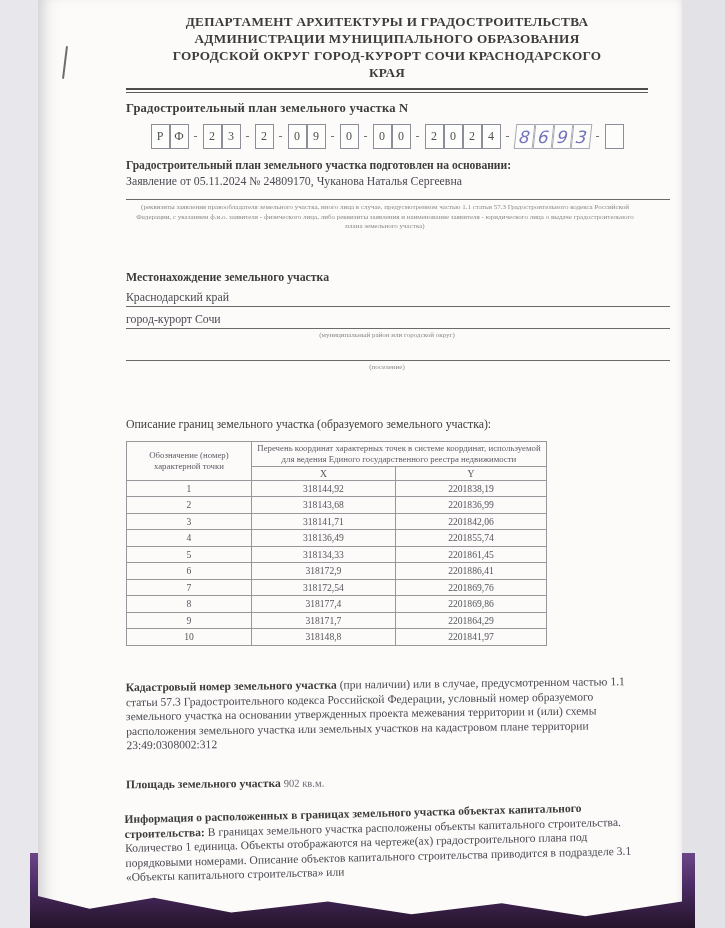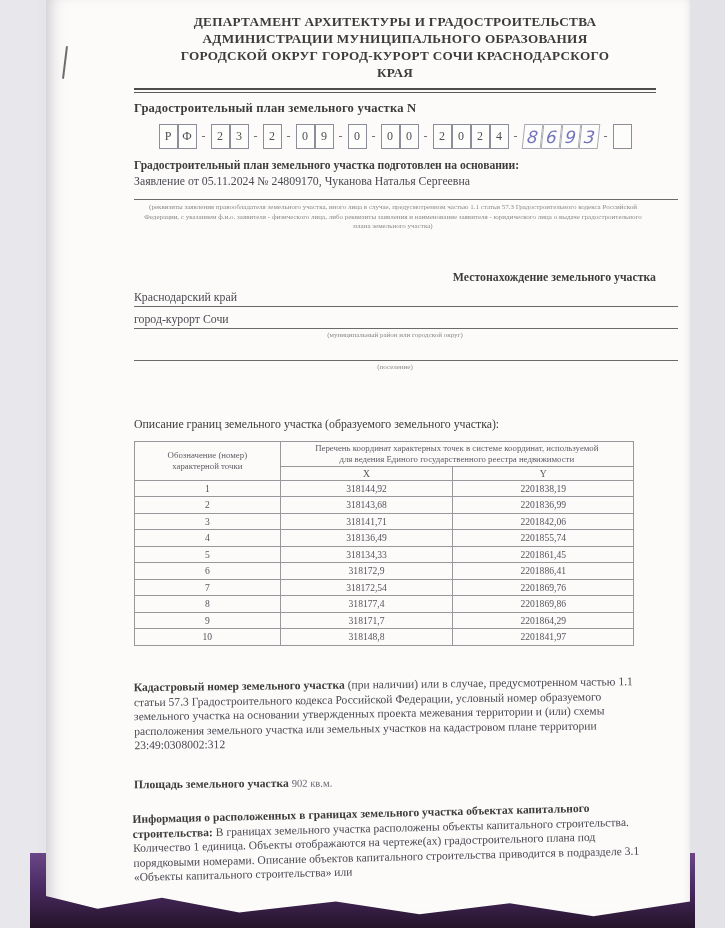--- a/index.html
+++ b/index.html
@@ -3,21 +3,21 @@
 <meta charset="utf-8">
 <style>
   html,body{margin:0;padding:0;}
   body{font-family:"Liberation Serif","DejaVu Serif",serif;}
   .scene{position:relative;width:725px;height:928px;background:#e6e5e9;overflow:hidden;}
   .side-strip{position:absolute;top:0;bottom:0;background:linear-gradient(90deg,#eceبe0,#e3e2e6);}
   .bg-purple-bottom{position:absolute;left:30px;right:30px;bottom:0;height:75px;
     background:linear-gradient(180deg,#6b4687 0%,#4a2b63 45%,#241329 100%);}
   .bg-purple-top{position:absolute;left:140px;top:-56px;width:310px;height:66px;
     background:#8a60a6;border-radius:50%;}
-  .paper{position:absolute;left:46px;top:0;width:644px;height:918px;background:#fcfbfa;
+  .paper{position:absolute;left:38px;top:0;width:644px;height:918px;background:#fcfbfa;
     box-shadow:inset 14px 0 18px -12px rgba(120,115,125,.45), inset -6px 0 10px -8px rgba(120,115,125,.3);
     clip-path:polygon(0 0,100% 0,100% 98.2%,85% 99.8%,72% 98.4%,58% 99.6%,45% 98.2%,30% 99.4%,18% 97.8%,8% 99%,0 97.6%);
     color:#454545;}
   .stray-mark{position:absolute;left:64px;top:46px;width:2px;height:33px;background:#6d6d6d;transform:rotate(7deg);border-radius:2px;}
   .content{padding:13px 34px 0 88px;}
   .doc-header{font-weight:bold;text-align:center;font-size:13.2px;line-height:17px;letter-spacing:.3px;
     color:#3c3c3c;white-space:pre-line;margin:0 10px;}
   .double-rule{margin-top:7px;border-top:2.4px solid #4c4c4c;border-bottom:1.1px solid #5a5a5a;height:2px;}
   .doc-title{font-weight:bold;text-align:left;font-size:12.6px;color:#3c3c3c;margin-top:8px;letter-spacing:.2px;}
   
@@ -29,26 +29,26 @@
   .cellgroup.hand .cell{border-color:#a9a9b4;color:#7373bd;font-family:"DejaVu Sans",sans-serif;font-style:italic;
     font-size:17px;transform:skewX(-6deg);}
   .dash{color:#6a6a72;font-size:12px;}
   
   .basis-head{font-weight:bold;font-size:11.6px;color:#3d3d3d;margin-top:9px;}
   .field-line{border-bottom:1.1px solid #6a6a6a;margin-right:-22px;}
   .basis-value{font-size:11.8px;color:#4a4a52;padding-bottom:10px;margin-top:2px;}
   .caption{font-size:7px;color:#8a8a8a;text-align:center;line-height:9.5px;margin-top:2px;}
   .basis-caption{margin:3px 6px 0 2px;}
   
-  .loc-head{font-weight:bold;font-size:11.8px;color:#3c3c3c;margin-top:38px;text-align:right;}
+  .loc-head{font-weight:bold;font-size:11.8px;color:#3c3c3c;margin-top:38px;}
   .loc-value{font-size:11.8px;color:#4a4a52;margin-top:5px;padding-bottom:1px;}
   .loc-value.empty{height:14px;}
   
   .bound-head{font-weight:normal;font-size:11.8px;color:#3c3c3c;margin-top:44px;}
-  table.coords{border-collapse:collapse;width:500px;margin-top:9px;font-size:9.6px;color:#55555c;}
+  table.coords{border-collapse:collapse;width:421px;margin-top:9px;font-size:9.6px;color:#55555c;}
   table.coords th,table.coords td{border:1px solid #97979c;text-align:center;font-weight:normal;padding:1px 3px;}
   th.colhead{font-size:8.8px;line-height:11px;color:#5c5c64;padding:2px 6px;}
   table.coords td{height:13.5px;}
   
   .para{font-size:11.6px;line-height:14.6px;color:#4a4a52;margin-top:0;}
   .para b{color:#3c3c3c;}
   .cad-block{margin-top:32px;transform:rotate(-.7deg);}
   .area-block{margin-top:26px;transform:rotate(-.5deg);}
   .area-value{font-size:10.6px;color:#6a6a72;}
   .cap-block{margin-top:22px;transform:rotate(-1.4deg);transform-origin:left bottom;}

